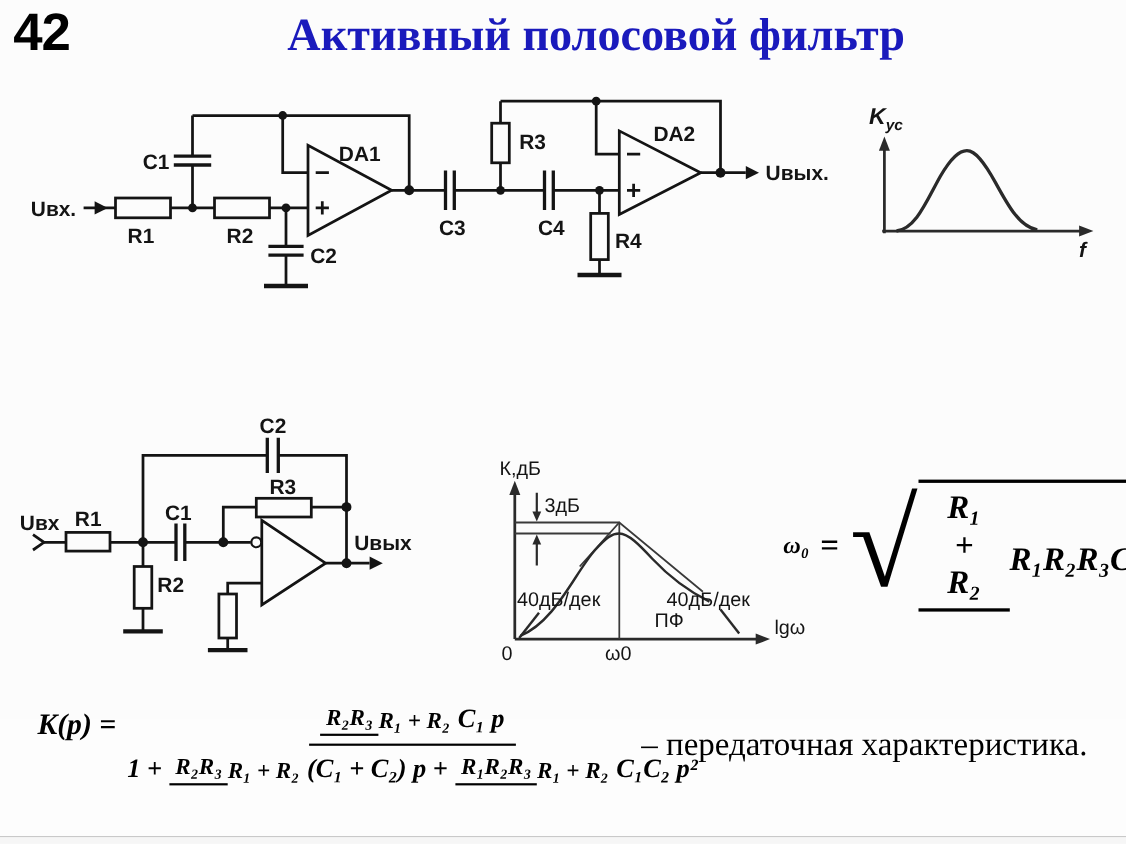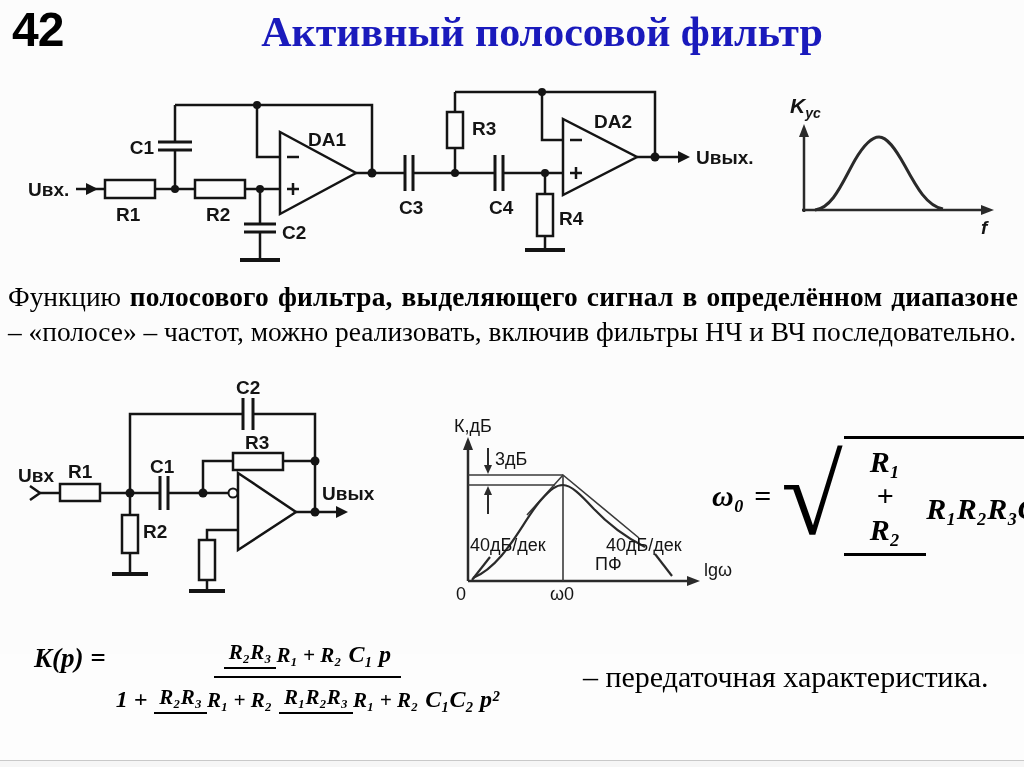--- a/index.html
+++ b/index.html
@@ -24,21 +24,21 @@
         font-size:27.4px;line-height:1.26;}
   .para b{letter-spacing:.2px;}
 
   
   .math{font-family:"Liberation Serif","DejaVu Serif",serif;font-style:italic;font-weight:bold;}
   .frac{display:inline-flex;align-items:center;text-align:center;vertical-align:middle;}
   .frac .num{border-bottom:2.5px solid #000;padding:0 5px 2px;}
   .frac .den{padding-top:2px;}
 
   .omega-formula{position:absolute;left:712px;top:436px;display:flex;align-items:center;gap:10px;font-size:30px;}
-  .omega-formula .lhs{font-size:30px;}
+  .omega-formula .lhs{font-size:22px;}
   .omega-formula .eq{font-style:normal;font-size:30px;}
   .omega-formula .radical{font-style:normal;font-weight:normal;font-size:112px;line-height:.88;margin-right:-9px;}
   .omega-formula .under-root{border-top:3px solid #000;padding-top:4px;}
   .omega-formula .frac .num{border-bottom:3px solid #000;padding:2px 26px 6px;}
   .omega-formula .frac .den{padding-top:19px;}
 
   .kp-formula{position:absolute;left:8px;top:602px;display:flex;align-items:center;gap:10px;font-size:24px;}
   .kp-formula .lhs{font-size:27px;margin-left:26px;}
   .bf{display:flex;flex-direction:column;align-items:center;}
   .bf>.num{display:flex;align-items:center;gap:7px;border-bottom:2.5px solid #000;padding:0 10px 7px;margin-top:38px;}
@@ -135,21 +135,20 @@
     </g>
     <g fill="#2a2a2a" stroke="none">
       <polygon points="24,52 29,39 34,52"></polygon>
       <polygon points="206,120 219,125 206,130"></polygon>
     </g>
     <path d="M40,125 C58,123 68,96 80,75 C90,58 97,52 104,52 C112,52 120,63 130,81 C142,103 152,121 168,124" stroke="#2a2a2a" stroke-width="3" fill="none"></path>
     <text x="15" y="28" font-style="italic" font-weight="bold" font-size="21"><tspan>K</tspan><tspan dy="5" font-size="14">ус</tspan></text>
     <text x="206" y="149" font-style="italic" font-weight="bold" font-size="19">f</text>
   </svg>
 
-  <p class="para"><span>Функцию </span><b>полосового фильтра, выделяющего сигнал в определённом диапазоне</b><span> – «полосе» – частот, можно реализовать, включив фильтры НЧ и ВЧ последовательно.</span></p>
 
   <svg class="bottom-circuit" width="400" height="230" viewBox="0 0 400 230">
     <g stroke="#141414" stroke-width="2.5" fill="none">
       <path d="M20,108 L30,115 L20,122"></path>
       <path d="M30,115 H50"></path>
       <path d="M90,115 H150"></path>
       <path d="M120,115 V36 H233 M243,36 H305 V134"></path>
       <path d="M158,115 H218"></path>
       <path d="M120,115 V137 M120,175 V196"></path>
       <path d="M193,115 V83 H223"></path>
@@ -246,20 +245,21 @@
           <span class="den">R₁ + R₂</span>
         </span>
         <span>C₁ p</span>
       </span>
       <span class="den">
         <span>1 +</span>
         <span class="frac">
           <span class="num">R₂R₃</span>
           <span class="den">R₁ + R₂</span>
         </span>
+        <span>(C₁ + C₂) p +</span>
         <span class="frac">
           <span class="num">R₁R₂R₃</span>
           <span class="den">R₁ + R₂</span>
         </span>
         <span>C₁C₂ p²</span>
       </span>
     </span>
   </div>
 
   <div class="caption">– передаточная характеристика.</div>

